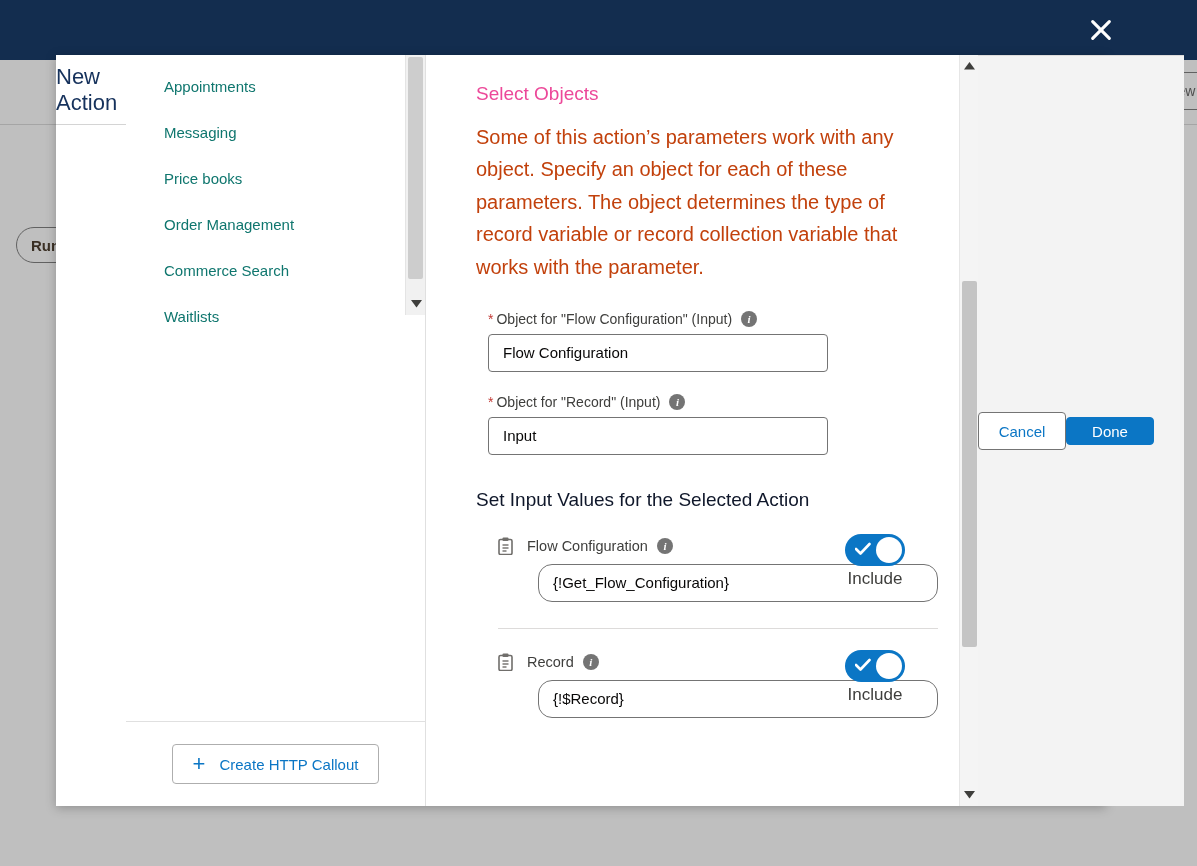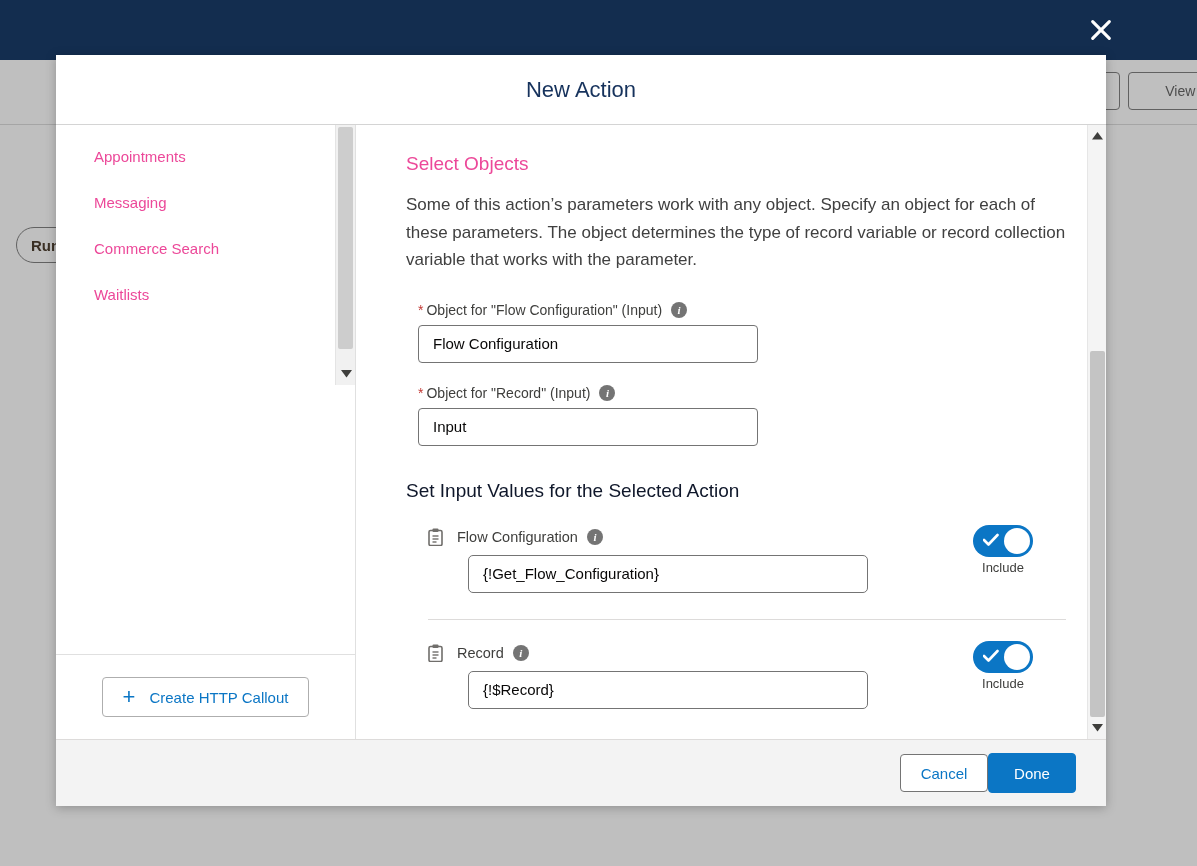--- a/index.html
+++ b/index.html
@@ -75,21 +75,21 @@
     background: rgba(60,60,60,0.33);
   }
 
   
   #modal {
     position: absolute;
     left: 56px; top: 55px;
     width: 1050px; height: 751px;
     background: #ffffff;
     box-shadow: 0 2px 10px rgba(0,0,0,0.25);
-    display: flex; flex-direction: column;
+    display: flex; flex-direction: row;
   }
   #modal-header {
     height: 70px;
     flex: 0 0 70px;
     display: flex; align-items: center; justify-content: center;
     background: #ffffff;
     border-bottom: 1px solid #d4d4d4;
   }
   #modal-title {
     font-size: 22px;
@@ -116,21 +116,21 @@
     flex: 1 1 auto;
     padding-top: 8px;
     overflow: hidden;
     position: relative;
   }
   .category-item {
     height: 46px;
     display: flex; align-items: center;
     padding-left: 38px;
     font-size: 15px;
-    color: #ec4899;
+    color: #0f766e;
     cursor: pointer;
   }
 
   
   #left-scrollbar {
     position: absolute;
     right: 0px; top: 0px;
     width: 20px; height: 260px;
     background: #f1f1f1;
     border-left: 1px solid #e4e4e4;
@@ -185,22 +185,22 @@
     padding: 28px 40px 0 50px;
     height: 100%;
   }
   #select-objects-heading {
     font-size: 19px;
     color: #ec4899;
     font-weight: 400;
     margin: 0 0 16px 0;
   }
   #select-objects-desc {
-    font-size: 17px;
-    color: #404040;
+    font-size: 20px;
+    color: #c2410c;
     line-height: 1.62;
     margin: 0 0 28px 0;
     max-width: 690px;
   }
 
   .field-group { margin-left: 12px; margin-bottom: 22px; }
   .field-label {
     font-size: 14px;
     color: #3e3e3c;
     margin-bottom: 7px;
@@ -255,21 +255,21 @@
   }
   .clipboard-icon { margin-right: 14px; display: flex; }
   .param-name {
     font-size: 14.5px;
     color: #3e3e3c;
   }
   .param-input {
     margin-left: 40px;
     width: 400px; height: 38px;
     border: 1px solid #747474;
-    border-radius: 5px;
+    border-radius: 14px;
     background: #ffffff;
     display: flex; align-items: center;
     padding: 0 14px;
     font-size: 15px;
     color: #080707;
     cursor: text;
   }
   .toggle-wrap {
     position: absolute;
     right: 28px; top: -3px;
@@ -289,21 +289,21 @@
     right: 3px; top: 3px;
     width: 26px; height: 26px;
     background: #ffffff;
     border-radius: 50%;
   }
   .toggle .check {
     position: absolute;
     left: 10px; top: 8px;
   }
   .toggle-label {
-    font-size: 13px;
+    font-size: 17px;
     color: #3e3e3c;
     margin-top: 3px;
   }
 
   
   #right-scrollbar {
     position: absolute;
     right: 0; top: 0;
     width: 19px; height: 100%;
     background: #f4f4f4;
@@ -338,21 +338,21 @@
     width: 88px; height: 38px;
     border: 1px solid #747474;
     border-radius: 4px;
     background: #ffffff;
     color: #0b76c5;
     font-size: 15px;
     cursor: pointer;
     font-family: "Liberation Sans", sans-serif;
   }
   #done-button {
-    width: 88px; height: 40px;
+    width: 88px; height: 28px;
     border: 1px solid #0b76c5;
     border-radius: 4px;
     background: #0b76c5;
     color: #ffffff;
     font-size: 15px;
     cursor: pointer;
     font-family: "Liberation Sans", sans-serif;
   }
 </style>
 </head>
@@ -387,20 +387,26 @@
 
     <div id="modal-body">
 
       <div id="left-panel">
         <div id="category-list">
           <div class="category-item">
             <span>Appointments</span>
           </div>
           <div class="category-item">
             <span>Messaging</span>
+          </div>
+          <div class="category-item">
+            <span>Price books</span>
+          </div>
+          <div class="category-item">
+            <span>Order Management</span>
           </div>
           <div class="category-item">
             <span>Commerce Search</span>
           </div>
           <div class="category-item">
             <span>Waitlists</span>
           </div>
 
           <div id="left-scrollbar">
             <div id="left-scroll-thumb"></div>

